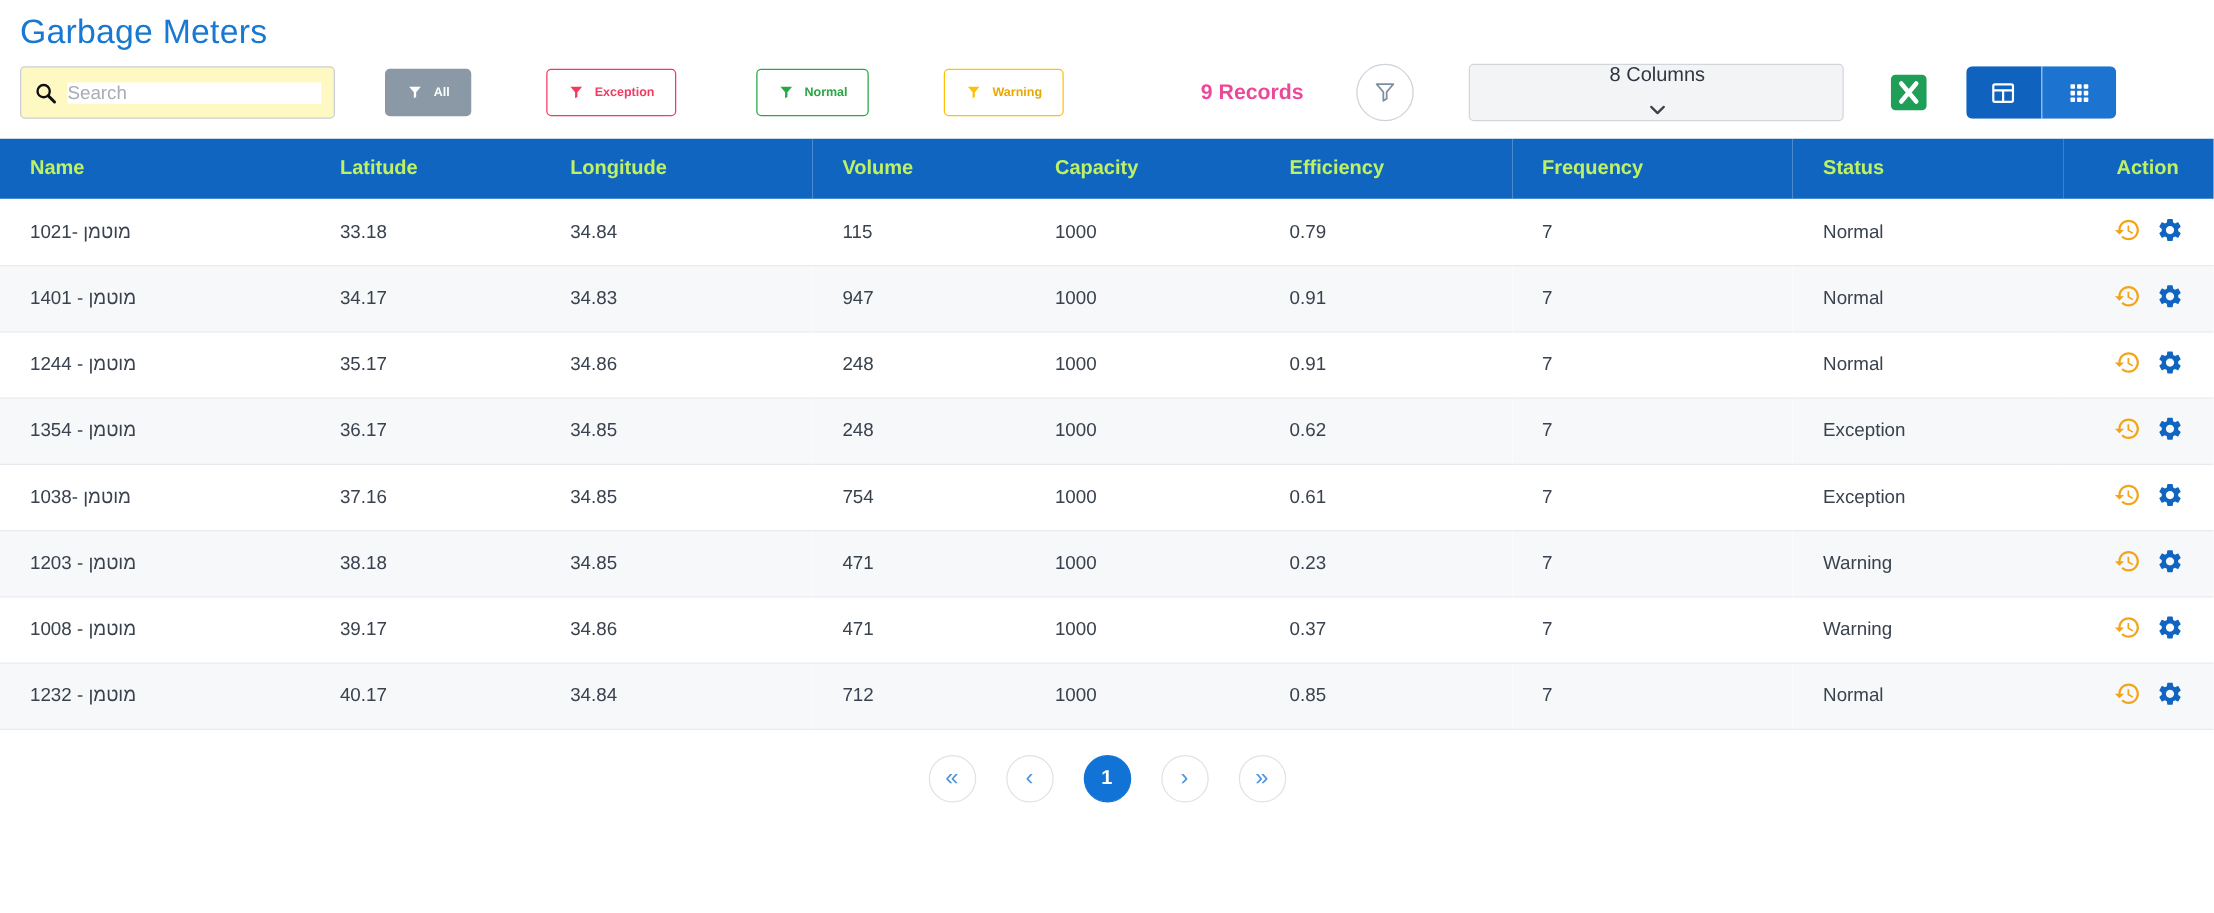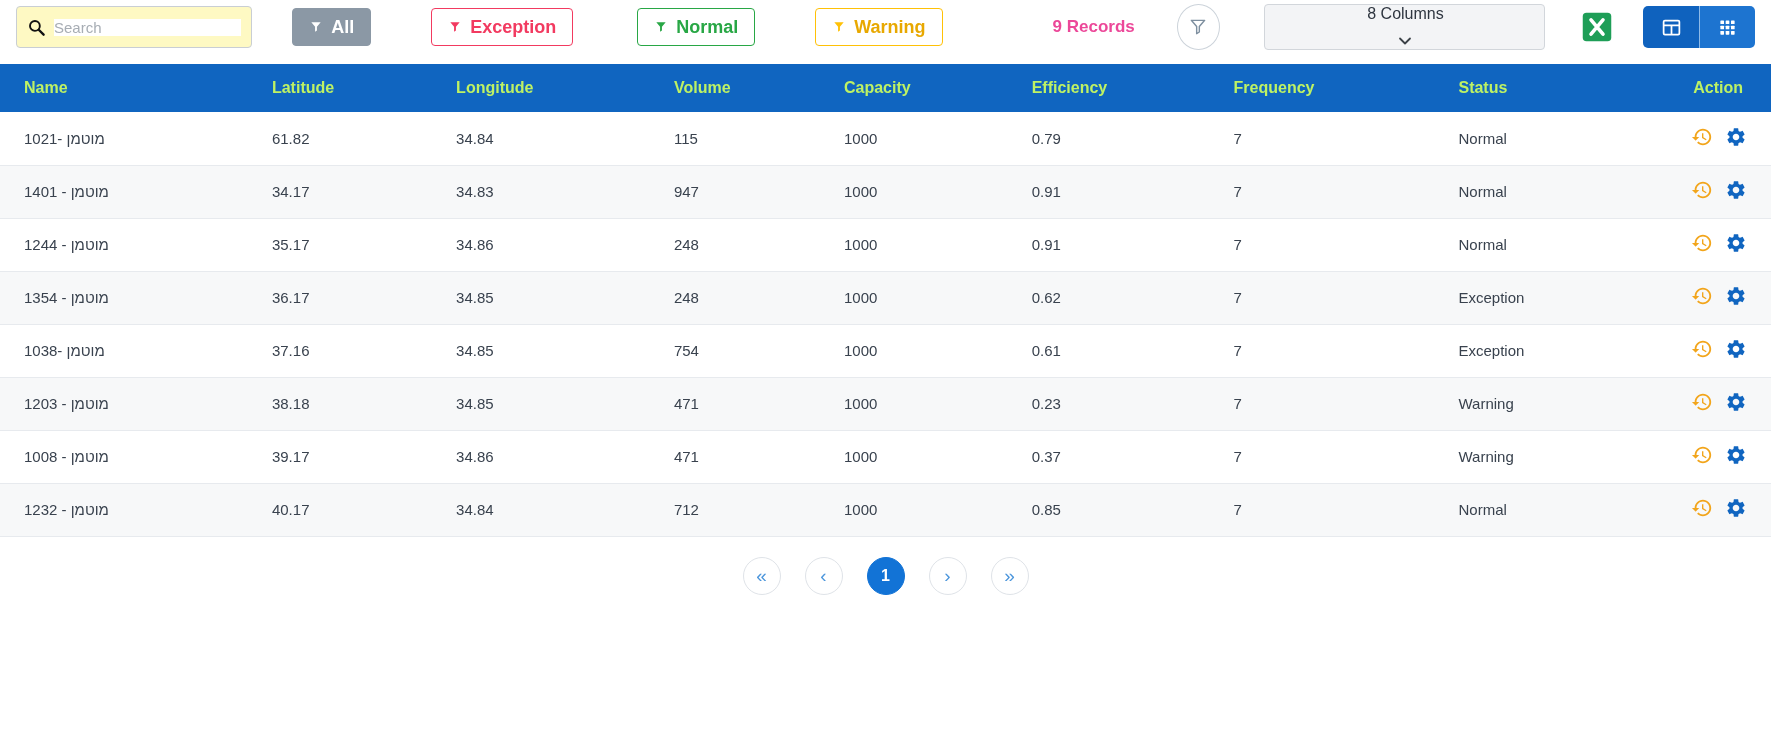--- a/index.html
+++ b/index.html
@@ -16,21 +16,21 @@
   .toolbar { display:flex; align-items:center; padding:0 16px; height:54px; margin-bottom:10px; }
 
   .search-box { display:flex; align-items:center; width:252px; height:42px;
                 border:1px solid #c9ced4; border-radius:4px; background:#fef9c3; padding:0 10px; }
   .search-box svg { flex:0 0 auto; }
   .search-box input { border:none; outline:none; width:100%; margin-left:8px; font-size:15px;
                       color:#333; font-family:"Liberation Sans", sans-serif; }
   .search-box input::placeholder { color:#a7adb4; }
 
   .filter-btn { display:inline-flex; align-items:center; gap:8px; height:38px; padding:0 16px;
-                border-radius:4px; font-size:18px; font-weight:600; cursor:pointer; background:#fff;
+                border-radius:4px; font-size:10px; font-weight:600; cursor:pointer; background:#fff;
                 font-family:"Liberation Sans", sans-serif; }
   .btn-all { margin-left:40px; background:var(--all-gray,#8B98A5); border:1px solid var(--all-gray,#8B98A5);
              color:#fff; }
   .btn-exception { margin-left:60px; border:1.5px solid var(--exception-red,#F23A60); color:var(--exception-red,#F23A60); }
   .btn-normal { margin-left:64px; border:1.5px solid var(--normal-green,#28A745); color:var(--normal-green,#28A745); }
   .btn-warning { margin-left:60px; border:1.5px solid var(--warning-yellow,#FFC107); color:var(--warning-text,#E8A800); }
 
   .records { margin-left:110px; font-size:17px; font-weight:600; color:#ec4899; white-space:nowrap; }
 
   .funnel-circle { margin-left:42px; width:46px; height:46px; border-radius:50%;
@@ -69,20 +69,21 @@
   .page-btn { width:38px; height:38px; border-radius:50%; border:1px solid #dfe3e8; background:#fff;
               color:#4C96DC; font-size:19px; display:flex; align-items:center; justify-content:center;
               cursor:pointer; font-family:"Liberation Sans", sans-serif; line-height:1; }
   .page-btn.active { background:#1273D6; border-color:#1273D6; color:#fff; font-size:16px; font-weight:600; }
 </style>
 </head>
 <body>
 
 <div class="app">
 
+  <h1 class="page-title">Garbage Meters</h1>
 
   <div class="toolbar">
 
     <div class="search-box">
       <svg width="19" height="19" viewBox="0 0 24 24">
         <circle cx="10" cy="10" r="6.2" fill="none" stroke="#111" stroke-width="2.4"></circle>
         <line x1="14.8" y1="14.8" x2="21" y2="21" stroke="#111" stroke-width="3" stroke-linecap="round"></line>
       </svg>
       <input type="text" placeholder="Search" style="">
     </div>
@@ -183,21 +184,21 @@
         <th>Capacity</th>
         <th>Efficiency</th>
         <th>Frequency</th>
         <th>Status</th>
         <th class="action">Action</th>
       </tr>
     </thead>
     <tbody>
     <tr>
       <td>1021- מוטמן</td>
-      <td>61.82</td>
+      <td>33.18</td>
       <td>34.84</td>
       <td>115</td>
       <td>1000</td>
       <td>0.79</td>
       <td>7</td>
       <td>Normal</td>
       <td class="action-cell">
         <button class="icon-btn history">
           <svg width="22" height="22" viewBox="0 0 24 24" fill="currentColor">
             <path d="M13 3c-4.97 0-9 4.03-9 9H1l3.89 3.89.07.14L9 12H6c0-3.87 3.13-7 7-7s7 3.13 7 7-3.13 7-7 7c-1.93 0-3.68-.79-4.94-2.06l-1.42 1.42C8.27 19.99 10.51 21 13 21c4.97 0 9-4.03 9-9s-4.03-9-9-9zm-1 5v5l4.28 2.54.72-1.21-3.5-2.08V8h-1.5z"></path>

